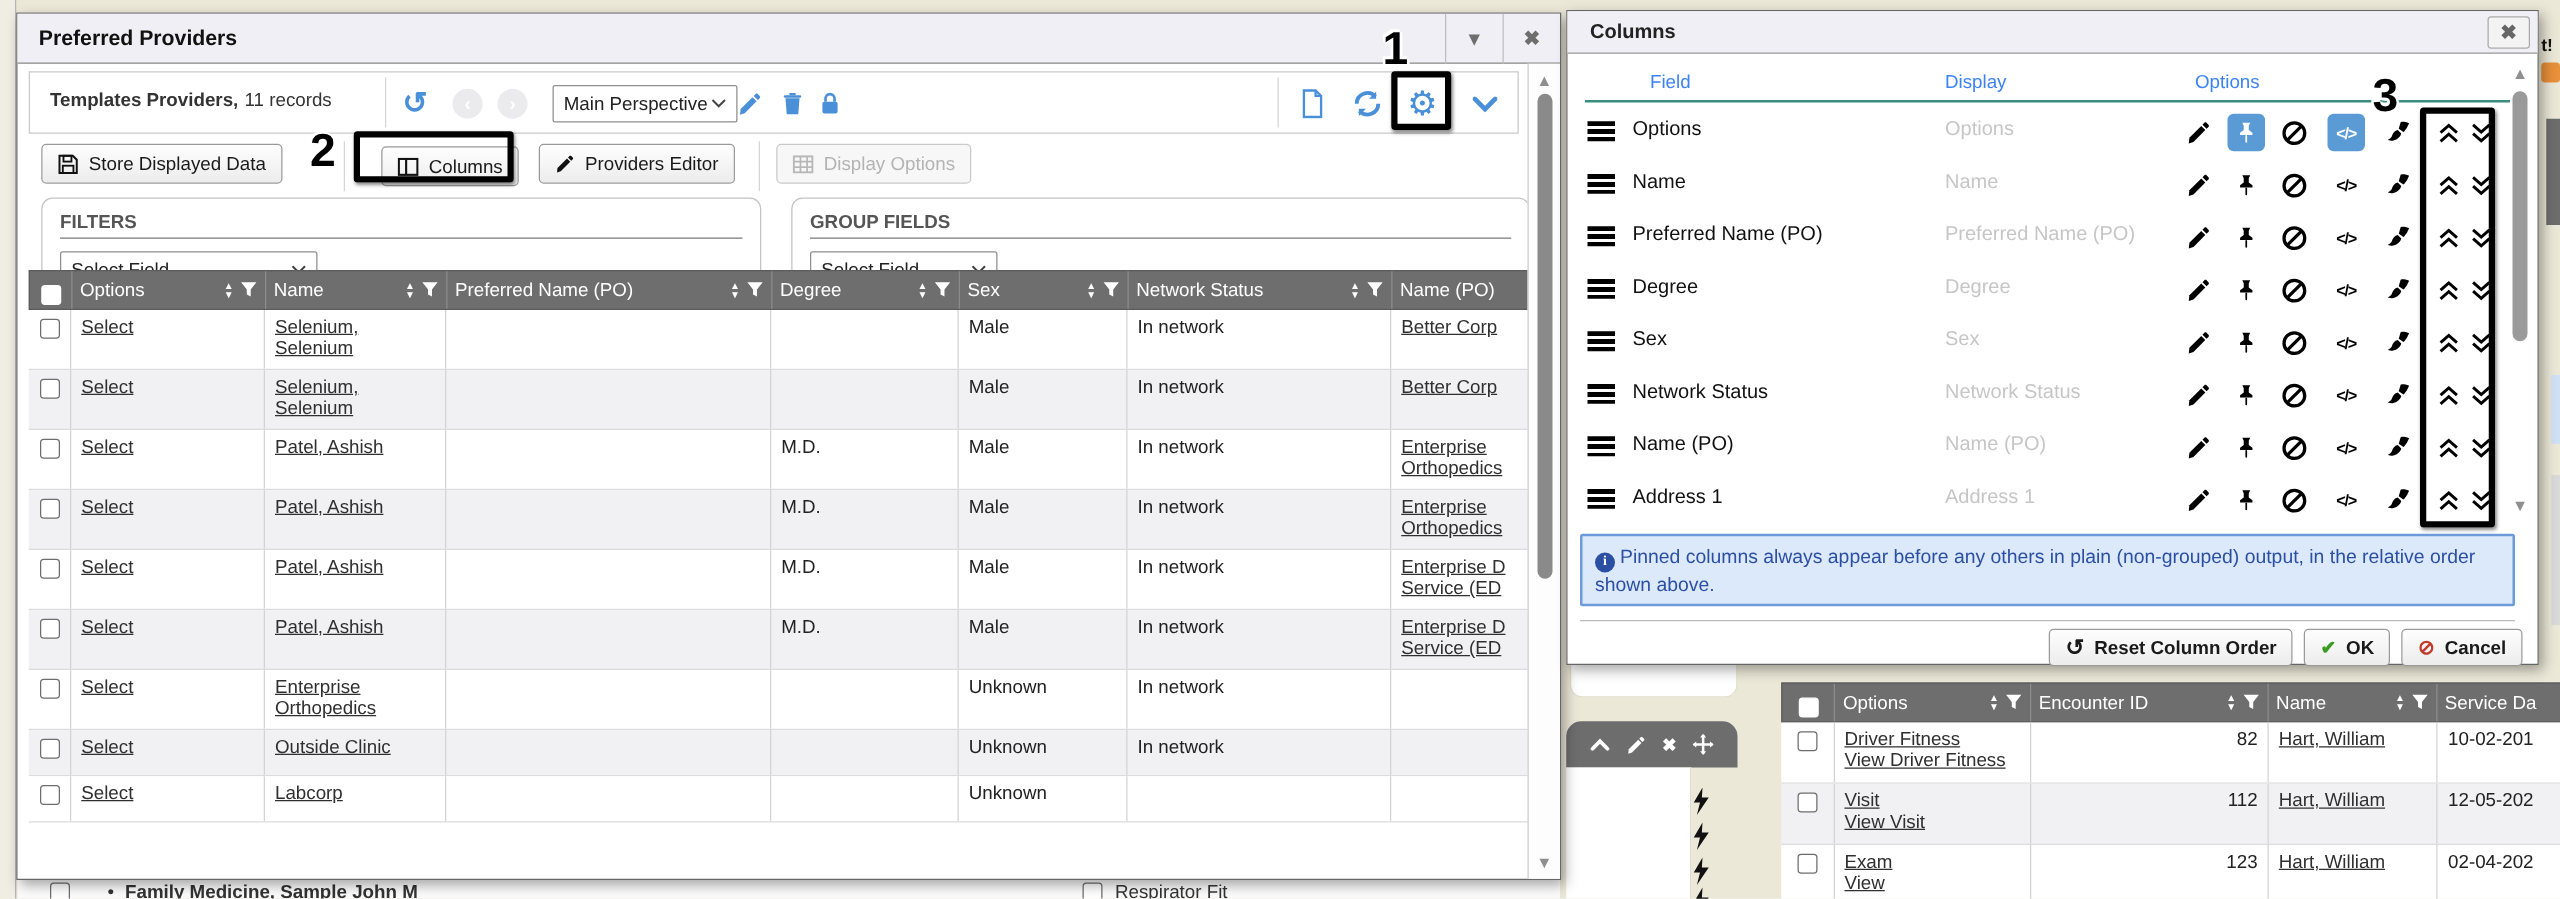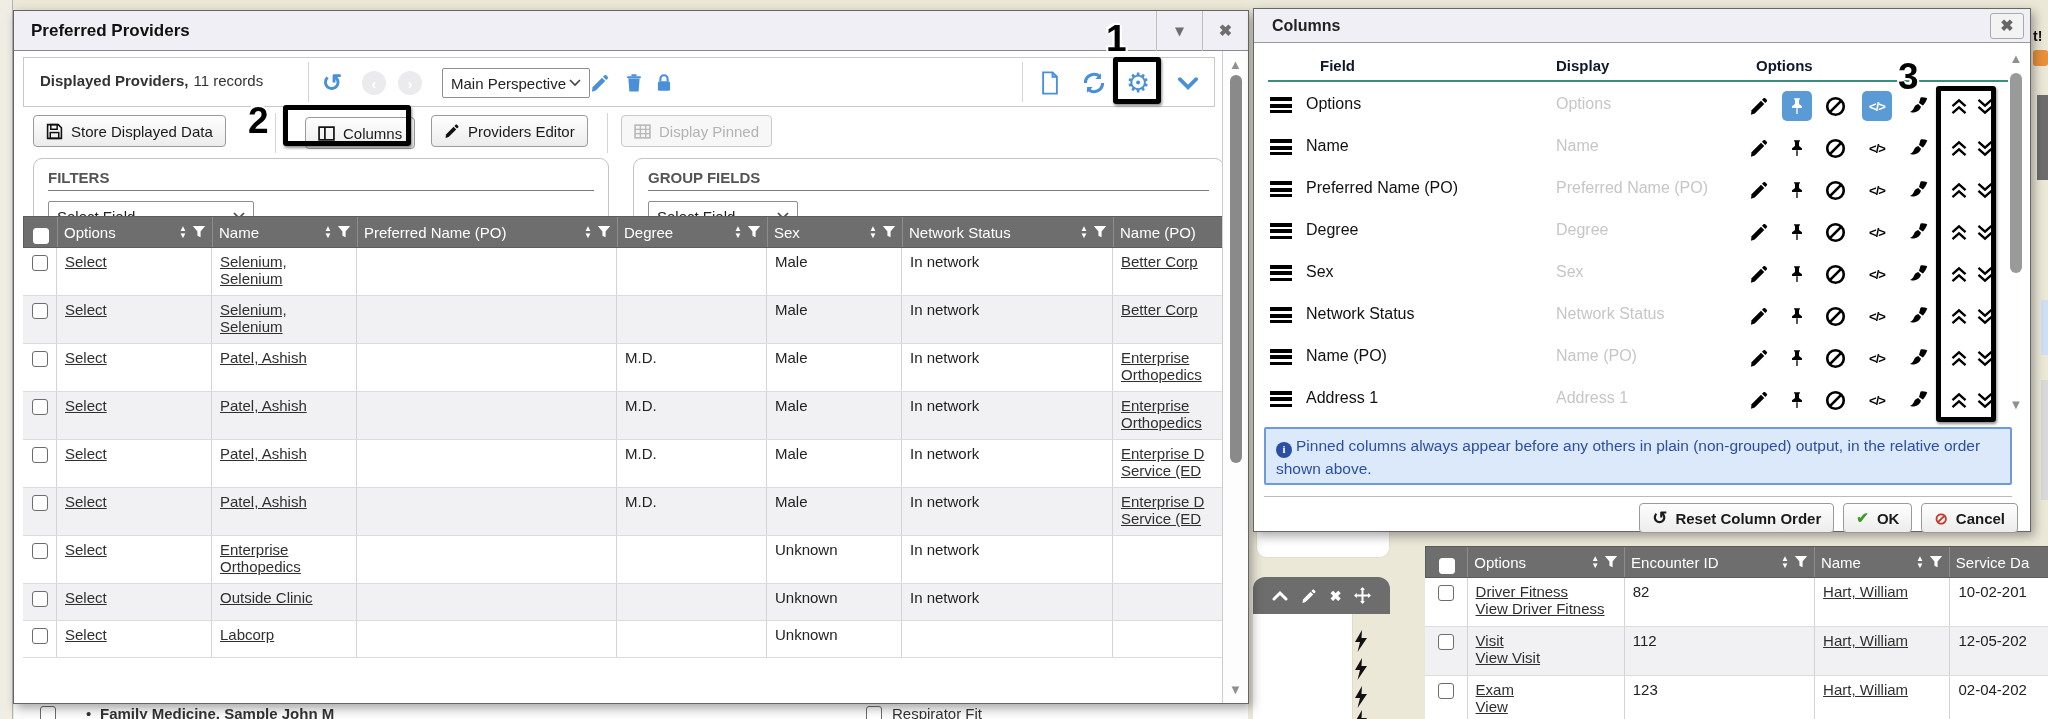--- a/index.html
+++ b/index.html
@@ -54,21 +54,21 @@
 
   
   .vscroll{position:absolute;top:40px;right:0;bottom:0;width:26px;background:#fdfdfd;border-left:1px solid #ccc}
   .vscroll .arr{position:absolute;left:0;width:100%;text-align:center;color:#8f8f8f;font-size:13px}
   .thumb{position:absolute;left:7px;width:12px;background:#8a8a8a;border-radius:6px}
 
   
   .cp-head{height:34px;background:#f0eff5;border-bottom:1px solid #9a9a9a;display:flex;align-items:center}
   .cp-head .ttl{font-size:16px;font-weight:bold;padding-left:18px;flex:1}
   .cp-x{width:34px;height:26px;margin-right:6px;border:1px solid #aaa;border-radius:3px;background:#f3f3f3;color:#666;font-weight:bold;display:flex;align-items:center;justify-content:center;cursor:pointer}
-  .cp-colhead{position:absolute;font-size:15px;font-weight:bold;color:#0f172a}
+  .cp-colhead{position:absolute;font-size:15px;font-weight:normal;color:#3b82f6}
   .teal-line{position:absolute;left:14px;top:71px;width:740px;height:2px;background:#3a8e7d}
   .prow{position:absolute;left:0;width:778px;height:42px}
   .handle{position:absolute;left:16px;top:12px;width:22px;height:16px;background:repeating-linear-gradient(to bottom,#000 0 4px,transparent 4px 6.5px)}
   .f-label{position:absolute;left:52px;top:10px;font-size:16px;color:#111}
   .d-label{position:absolute;left:302px;top:10px;font-size:16px;color:#c6c6c6}
   .pic{position:absolute;top:6px;width:30px;height:30px;display:flex;align-items:center;justify-content:center}
   .pic.act{background:#5b9bd5;border-radius:5px}
   .codeTxt{font-size:13px;font-weight:bold;color:#000;letter-spacing:-1px}
   .pic.act .codeTxt{color:#fff}
   .info-box{position:absolute;left:10px;top:418px;width:748px;height:58px;background:#dce9fa;border:2px solid #6b9bd8;border-radius:2px;padding:6px 10px;font-size:15.5px;line-height:21px;color:#2b4fa3}
@@ -83,21 +83,21 @@
   
   .ann-rect{position:absolute;border:5px solid #000;border-radius:3px;box-shadow:1px 2px 3px rgba(0,0,0,.45);pointer-events:none}
   .ann-num{position:absolute;font-size:37px;font-weight:bold;color:#000;text-shadow:-2px 0 0 #fff,2px 0 0 #fff,0 -2px 0 #fff,0 2px 0 #fff,-2px -2px 0 #fff,2px 2px 0 #fff;pointer-events:none}
 
   
   .enc-table{position:absolute;left:1425px;top:546px;width:640px}
   .enc-head{height:32px;background:#6e6e6e;color:#fff;display:flex;border:1px solid #5c5c5c}
   .erow{display:flex;background:#fff;border-bottom:1px solid #dcdcdc}
   .erow.alt{background:#f1f1f4}
   .e0{width:44px}.e1{width:165px}.e2{width:200px}.e3{width:142px}.e4{width:120px}
-  .num{text-align:left}
+  .num{text-align:right}
   .pill{position:absolute;left:1253px;top:577px;width:137px;height:37px;background:#6d6d6d;border-radius:12px 12px 0 0;display:flex;align-items:center;justify-content:center;gap:13px;color:#fff}
   .bolt{position:absolute;width:16px;height:22px}
   .bottom-strip{position:absolute;left:14px;top:704px;width:1234px;height:15px;background:#fcfcfc;overflow:hidden;font-size:15px;color:#333}
 </style>
 </head>
 <body>
 
 <div class="abs" style="left:0;top:0;width:13px;height:719px;background:#efede4;border-right:1px solid #b5b5b5"></div>
 
 <div class="enc-table">
@@ -227,21 +227,21 @@
     <div class="ttl">Preferred Providers</div>
     <div class="tb-btn">
         <span>▾</span>
       </div>
     <div class="tb-btn">
         <span>✖</span>
       </div>
   </div>
 
   <div class="toolbar">
-    <div class="records"><b>Displayed Providers,</b><span>11 records</span></div>
+    <div class="records"><b>Templates Providers,</b><span>11 records</span></div>
     <div class="vsep" style="left:284px"></div>
     <div class="tool-ic blue" style="left:294px">
         <span class="undo-glyph">↺</span>
       </div>
     <div class="circle-btn" style="left:338px">
         <span>‹</span>
       </div>
     <div class="circle-btn" style="left:374px">
         <span>›</span>
       </div>
@@ -321,21 +321,21 @@
     </button>
     <div class="vsep" style="left:584px;top:0;bottom:0"></div>
     <button class="btn disabled" style="position:absolute;left:598px;top:2px">
       <svg width="17" height="15" viewBox="0 0 16 14">
           <rect x="1" y="1" width="14" height="12" fill="none" stroke="#b8b8b8" stroke-width="1.5"></rect>
           <line x1="1" y1="5" x2="15" y2="5" stroke="#b8b8b8" stroke-width="1.3"></line>
           <line x1="1" y1="9" x2="15" y2="9" stroke="#b8b8b8" stroke-width="1.3"></line>
           <line x1="6" y1="1" x2="6" y2="13" stroke="#b8b8b8" stroke-width="1.3"></line>
           <line x1="11" y1="1" x2="11" y2="13" stroke="#b8b8b8" stroke-width="1.3"></line>
         </svg>
-      <span>Display Pinned</span>
+      <span>Display Options</span>
     </button>
   </div>
 
   <div class="fbox" style="left:19px;top:147px;width:576px;height:84px">
     <div class="cap">FILTERS</div>
     <div class="rule"></div>
     <div class="selectbox" style="width:206px">
       <span>Select Field</span>
       <svg width="12" height="8" viewBox="0 0 12 8">
           <path d="M1 1l5 5 5-5" fill="none" stroke="#444" stroke-width="1.6"></path>

